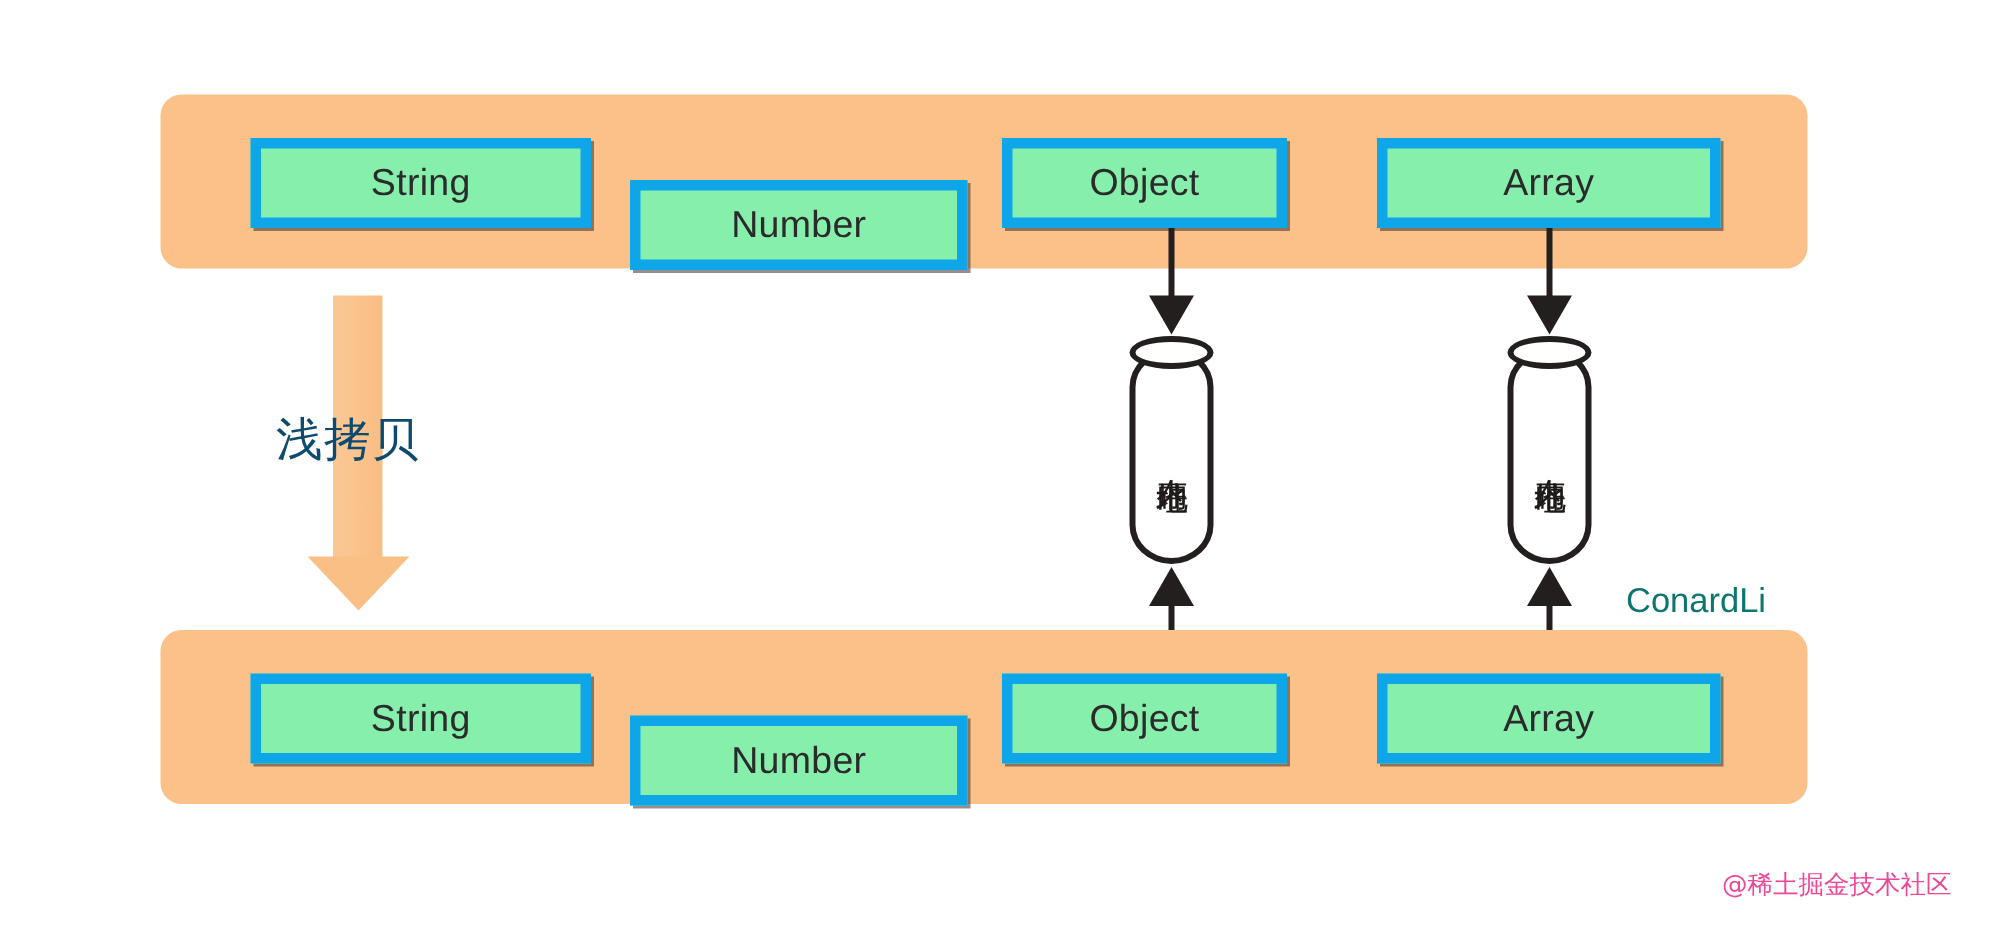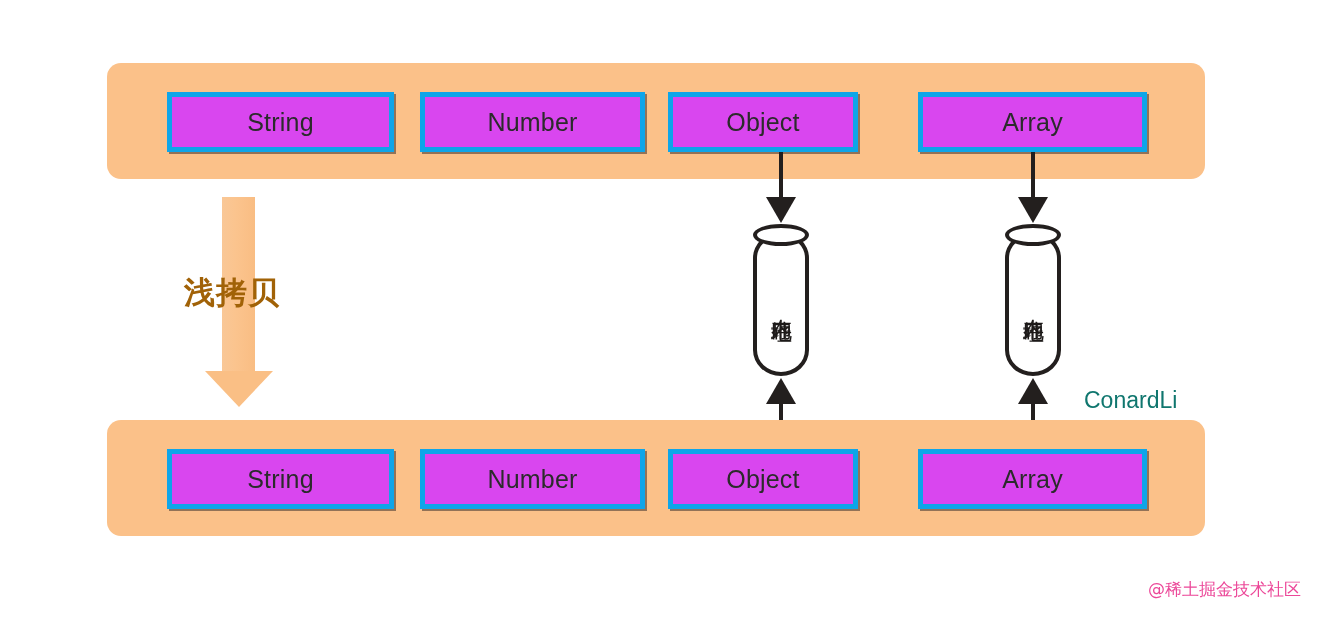--- a/index.html
+++ b/index.html
@@ -24,40 +24,40 @@
     background: #fbc189;
     border-radius: 14px;
   }
   #band-top   { left: 107px; top: 63px;  width: 1098px; height: 116px; }
   #band-bottom{ left: 107px; top: 420px; width: 1098px; height: 116px; }
 
   
   .type-box {
     position: absolute;
     height: 60px;
-    background: #d946ef;
-    border: 5px solid #0ea5e9;
+    background: #86efac;
+    border: 7px solid #0ea5e9;
     box-sizing: border-box;
     box-shadow: 2px 2px 0 rgba(60,50,45,0.55);
     display: flex;
     align-items: center;
     justify-content: center;
   }
   .type-box span {
     font-size: 25px;
     color: #2b2b2b;
     letter-spacing: 0.2px;
     line-height: 1;
   }
 
   .row-top    { top: 92px; }
   .row-bottom { top: 449px; }
 
   .col-0 { left: 167px; width: 227px; }
-  .col-1 { left: 420px; width: 225px; }
+  .col-1 { left: 420px; width: 225px; margin-top: 28px; }
   .col-2 { left: 668px; width: 190px; }
   .col-3 { left: 918px; width: 229px; }
 
   
   .connector {
     position: absolute;
     width: 4px;
     background: #231f1e;
   }
 
@@ -126,22 +126,22 @@
     left: 205px; top: 371px;
     width: 0; height: 0;
     border-left: 34px solid transparent;
     border-right: 34px solid transparent;
     border-top: 36px solid #fabf85;
   }
   #shallow-label {
     position: absolute;
     left: 184px; top: 272px;
     font-size: 31px;
-    font-weight: bold;
-    color: #a16207;
+    font-weight: normal;
+    color: #0c4a6e;
     letter-spacing: 1px;
     font-family: "DejaVu Sans", "Liberation Sans", sans-serif;
     z-index: 5;
   }
 
   
   #author-credit {
     position: absolute;
     left: 1084px; top: 387px;
     font-size: 23px;

